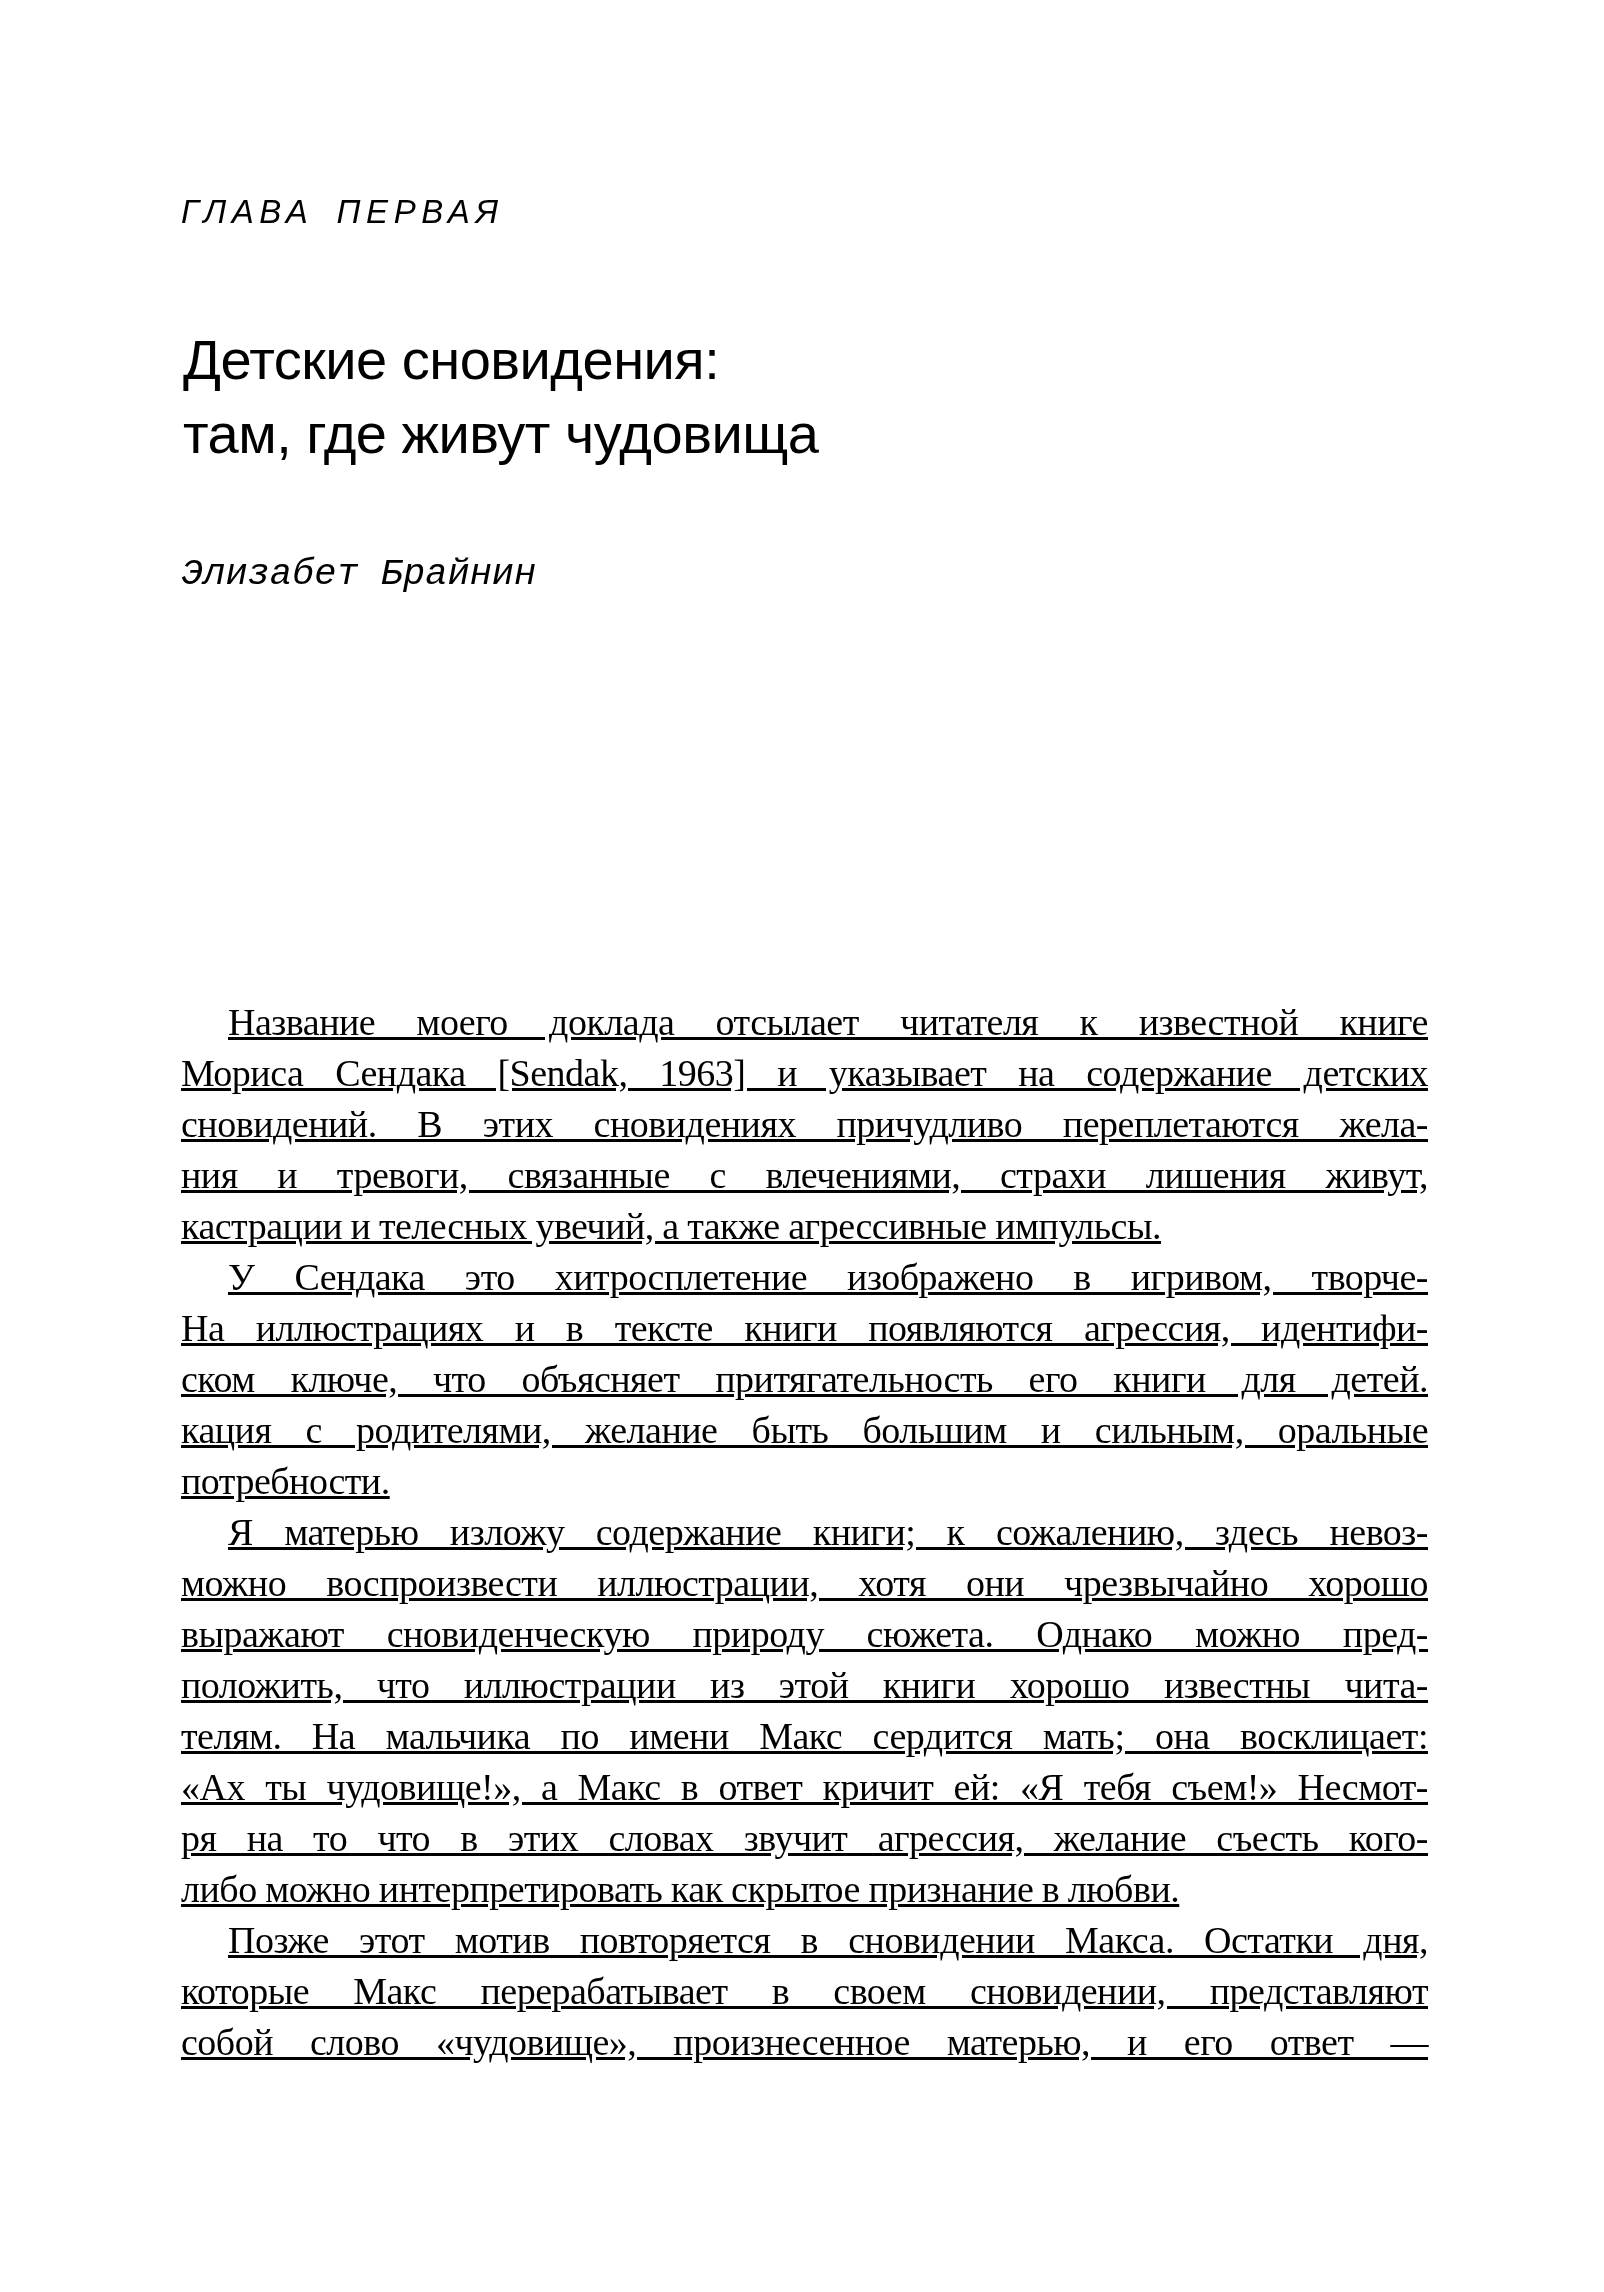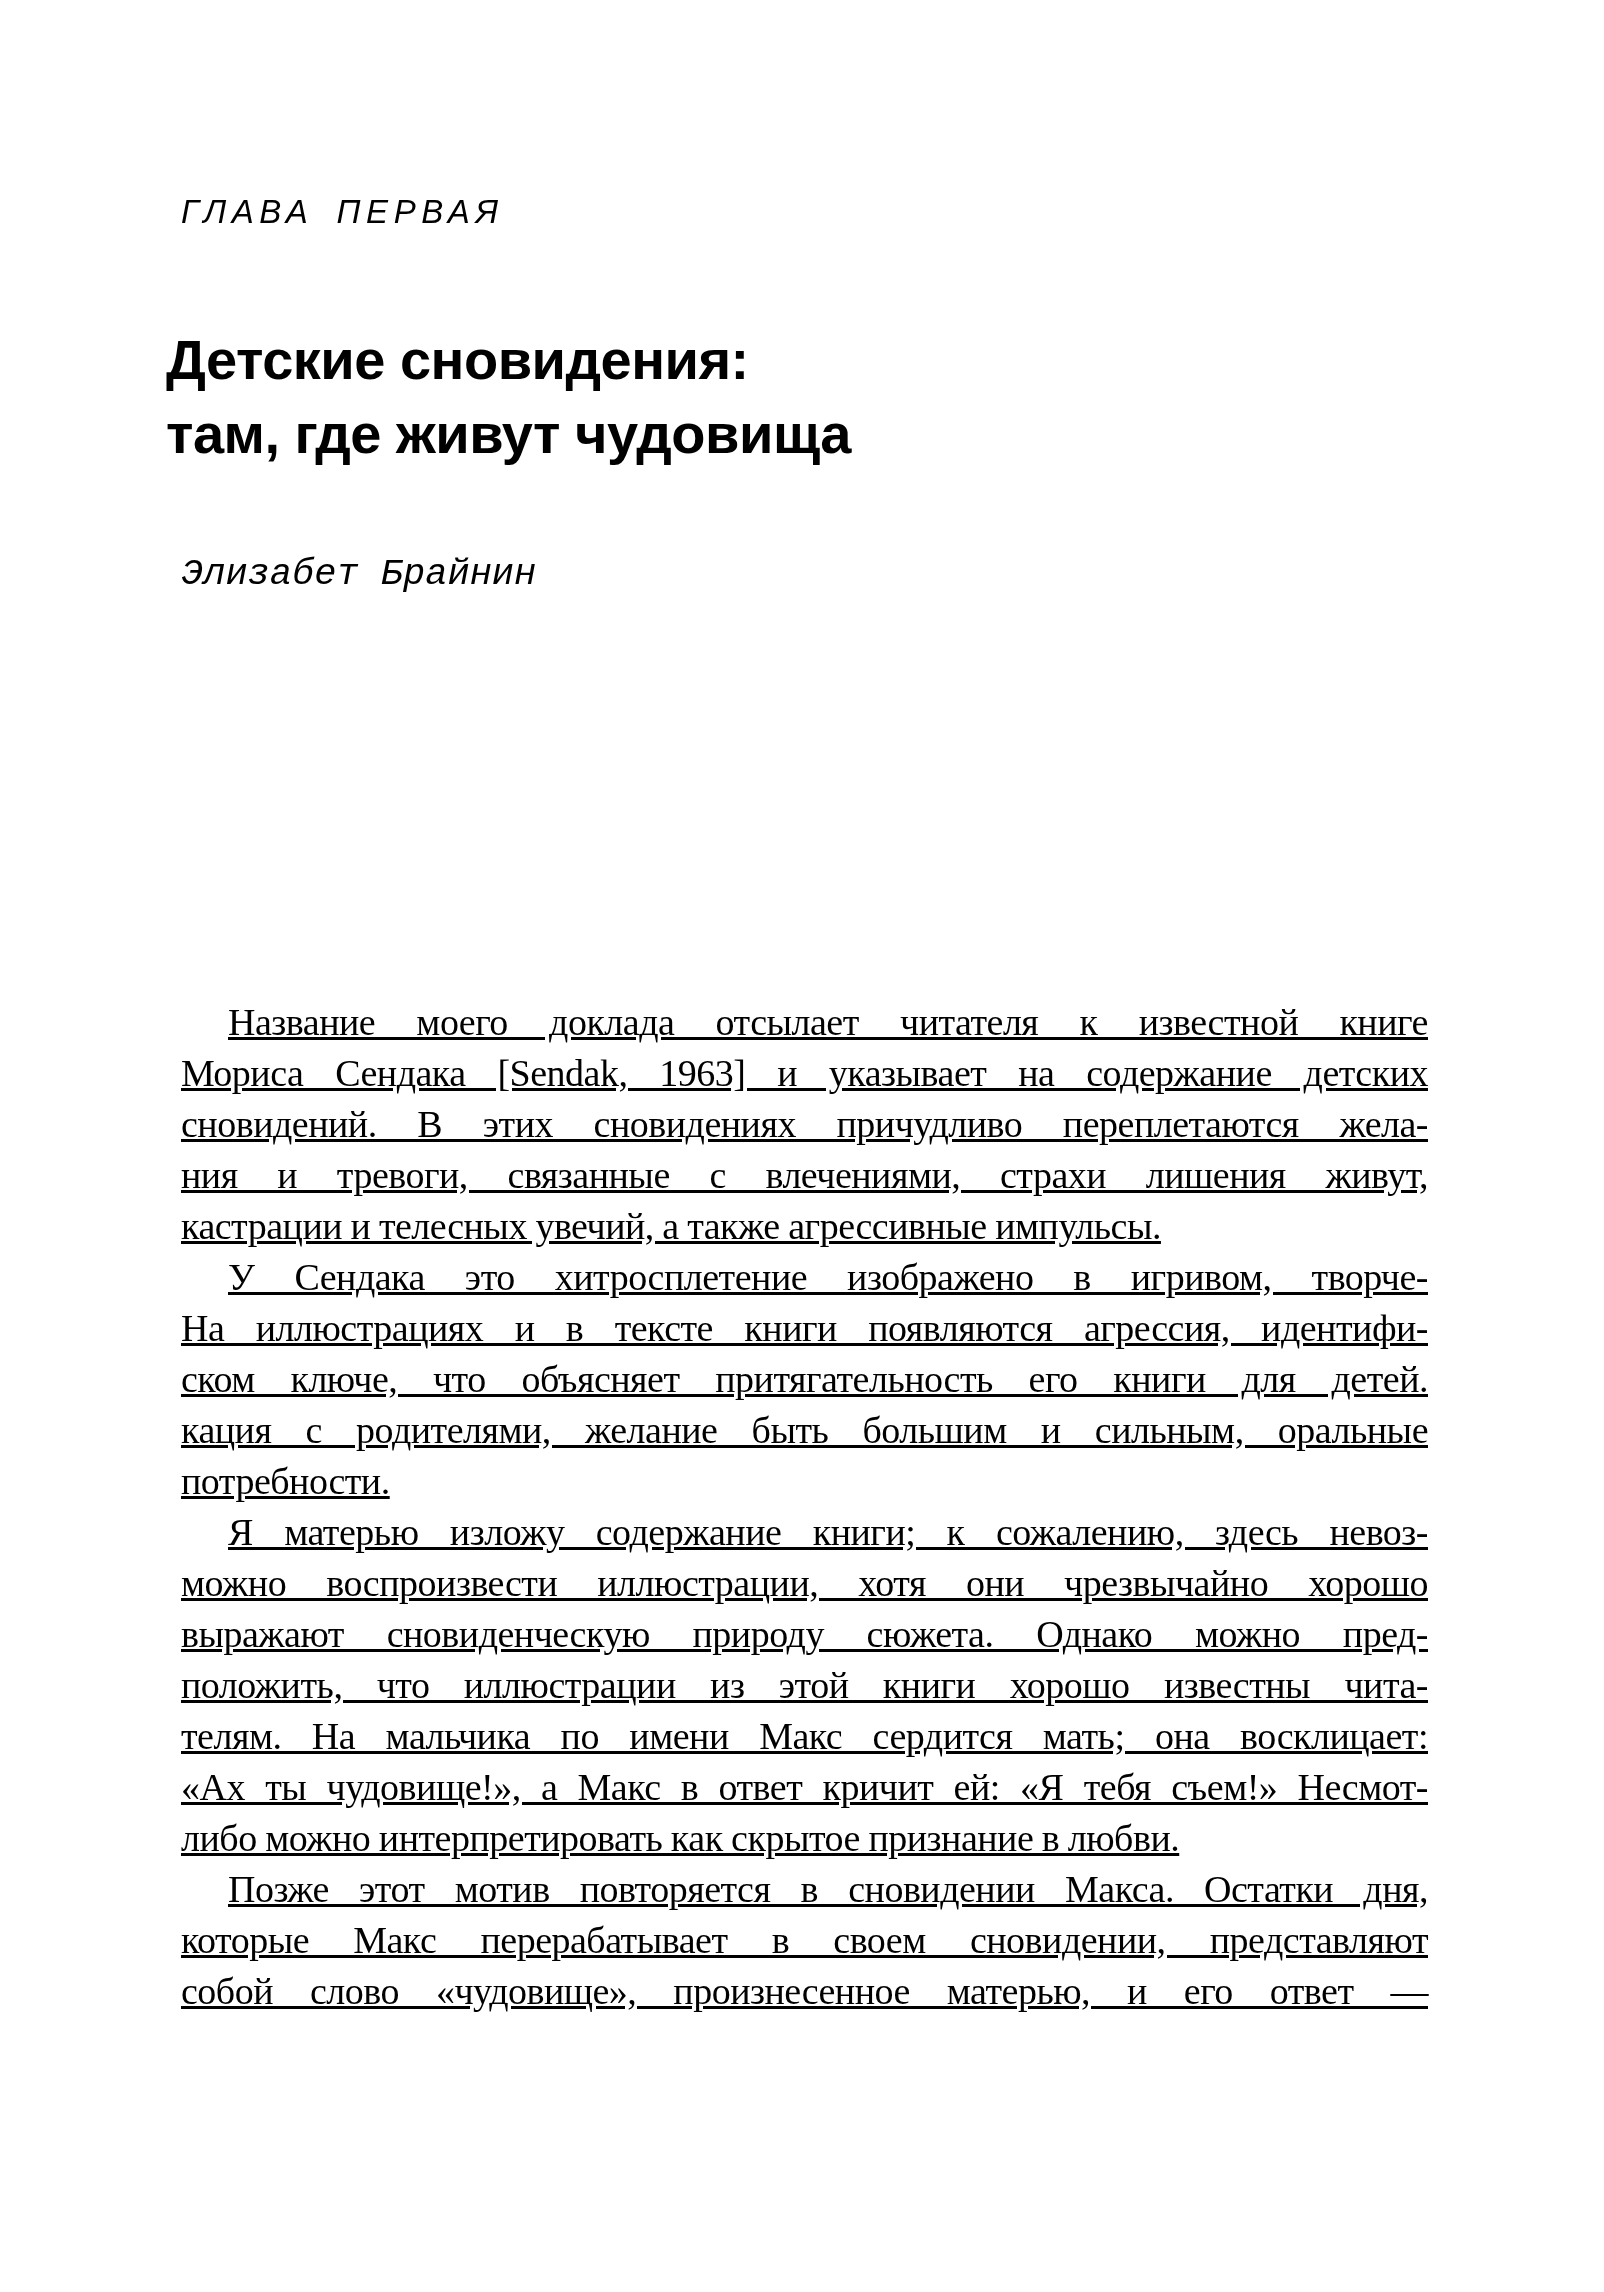--- a/index.html
+++ b/index.html
@@ -24,25 +24,25 @@
     font-style: italic;
     font-size: 33px;
     line-height: 1.1;
     letter-spacing: 0.17em;
     word-spacing: 0.25em;
     color: #000000;
   }
   .title {
     position: absolute;
     top: 323px;
-    left: 166px;
+    left: 183px;
     width: 1261px;
     margin: 0;
     font-family: "Liberation Sans", sans-serif;
-    font-weight: 700;
+    font-weight: 400;
     font-size: 56px;
     line-height: 74px;
     letter-spacing: -0.5px;
     color: #000000;
   }
   .title .title-line { display: block; }
   .author {
     position: absolute;
     top: 552px;
     left: 181px;
@@ -103,20 +103,21 @@
         <div class="line">кация с родителями, желание быть большим и сильным, оральные</div>
         <div class="line last">потребности.</div>
       </div>
       <div class="paragraph">
         <div class="line first">Я матерью изложу содержание книги; к сожалению, здесь невоз-</div>
         <div class="line">можно воспроизвести иллюстрации, хотя они чрезвычайно хорошо</div>
         <div class="line">выражают сновиденческую природу сюжета. Однако можно пред-</div>
         <div class="line">положить, что иллюстрации из этой книги хорошо известны чита-</div>
         <div class="line">телям. На мальчика по имени Макс сердится мать; она восклицает:</div>
         <div class="line">«Ах ты чудовище!», а Макс в ответ кричит ей: «Я тебя съем!» Несмот-</div>
+        <div class="line">ря на то что в этих словах звучит агрессия, желание съесть кого-</div>
         <div class="line last">либо можно интерпретировать как скрытое признание в любви.</div>
       </div>
       <div class="paragraph">
         <div class="line first">Позже этот мотив повторяется в сновидении Макса. Остатки дня,</div>
         <div class="line">которые Макс перерабатывает в своем сновидении, представляют</div>
         <div class="line">собой слово «чудовище», произнесенное матерью, и его ответ —</div>
       </div>
     </div>
 
 </div>

